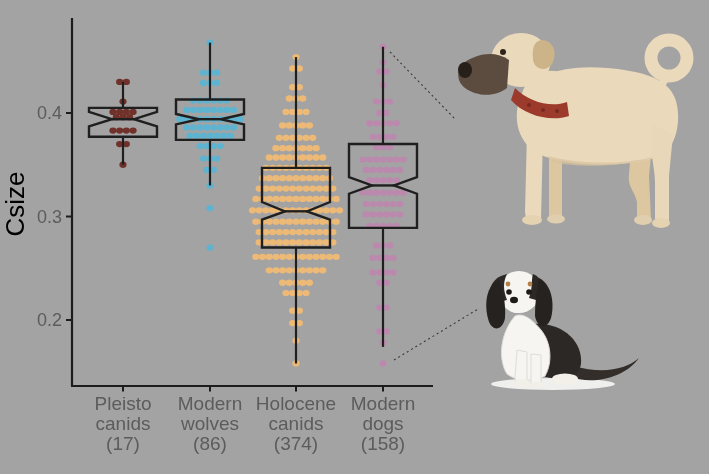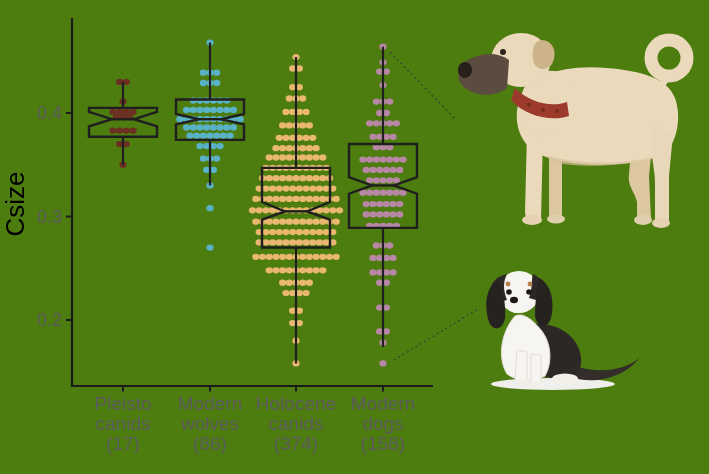--- a/index.html
+++ b/index.html
@@ -8,21 +8,21 @@
     background: #ffffff;
     width: 709px;
     height: 474px;
     overflow: hidden;
     font-family: "Liberation Sans", "DejaVu Sans", sans-serif;
   }
   .stage {
     position: relative;
     width: 709px;
     height: 474px;
-    background: #4d7c0f;
+    background: #a3a3a3;
   }
   svg { display: block; }
   text { font-family: "Liberation Sans", "DejaVu Sans", sans-serif; }
 </style>
 </head>
 <body>
 
 <div class="stage">
 <svg id="fig" width="709" height="474" viewBox="0 0 709 474">
 

